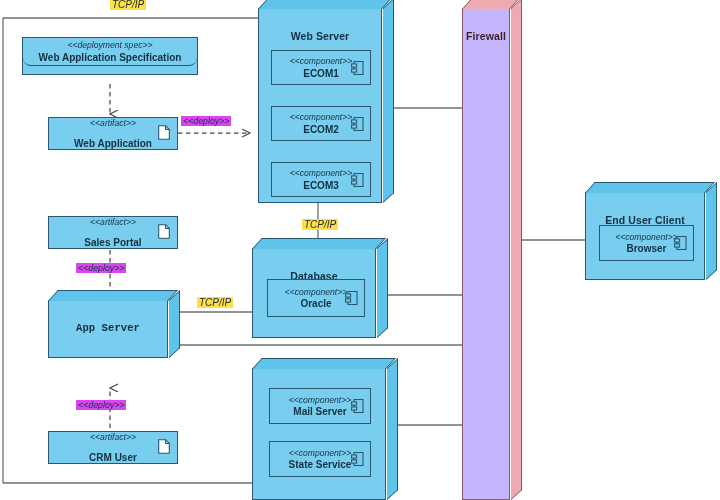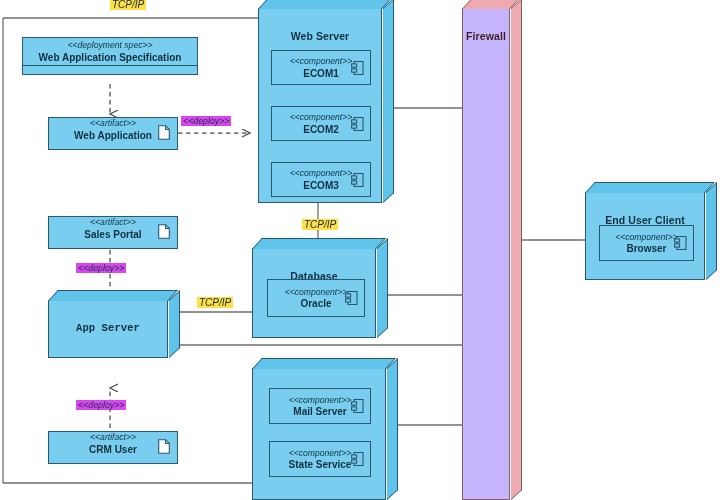--- a/index.html
+++ b/index.html
@@ -42,29 +42,30 @@
     background: #79cef0;
     display: flex; flex-direction: column;
     align-items: center; justify-content: center;
   }
   .stereo { font-size: 8.6px; color: #123545; font-style: italic; line-height: 1.25; }
   .cname  { font-size: 10px; font-weight: bold; color: #11303f; margin-top: 1px; }
 
   .comp-icon { position: absolute; right: 6px; top: 50%; transform: translateY(-50%); }
 
   
-  .artifact { display: flex; flex-direction: column; align-items: center; justify-content: flex-start; }
+  .artifact { display: flex; flex-direction: column; align-items: center; justify-content: space-between; }
   .art-icon { position: absolute; right: 7px; top: 7px; }
 
   
   .spec { display: block; }
   .spec .spec-head {
     height: 28px; display: flex; flex-direction: column;
     align-items: center; justify-content: center;
     border-bottom: 1.4px solid #2b5871;
+    border-radius: 8px;
   }
   .spec .spec-body { height: 9px; }
 
   .edge-label {
     position: absolute;
     font-size: 10px; color: #1b2b33;
     background: #fde047; padding: 0 2px;
     white-space: nowrap;
     font-style: italic;
   }

